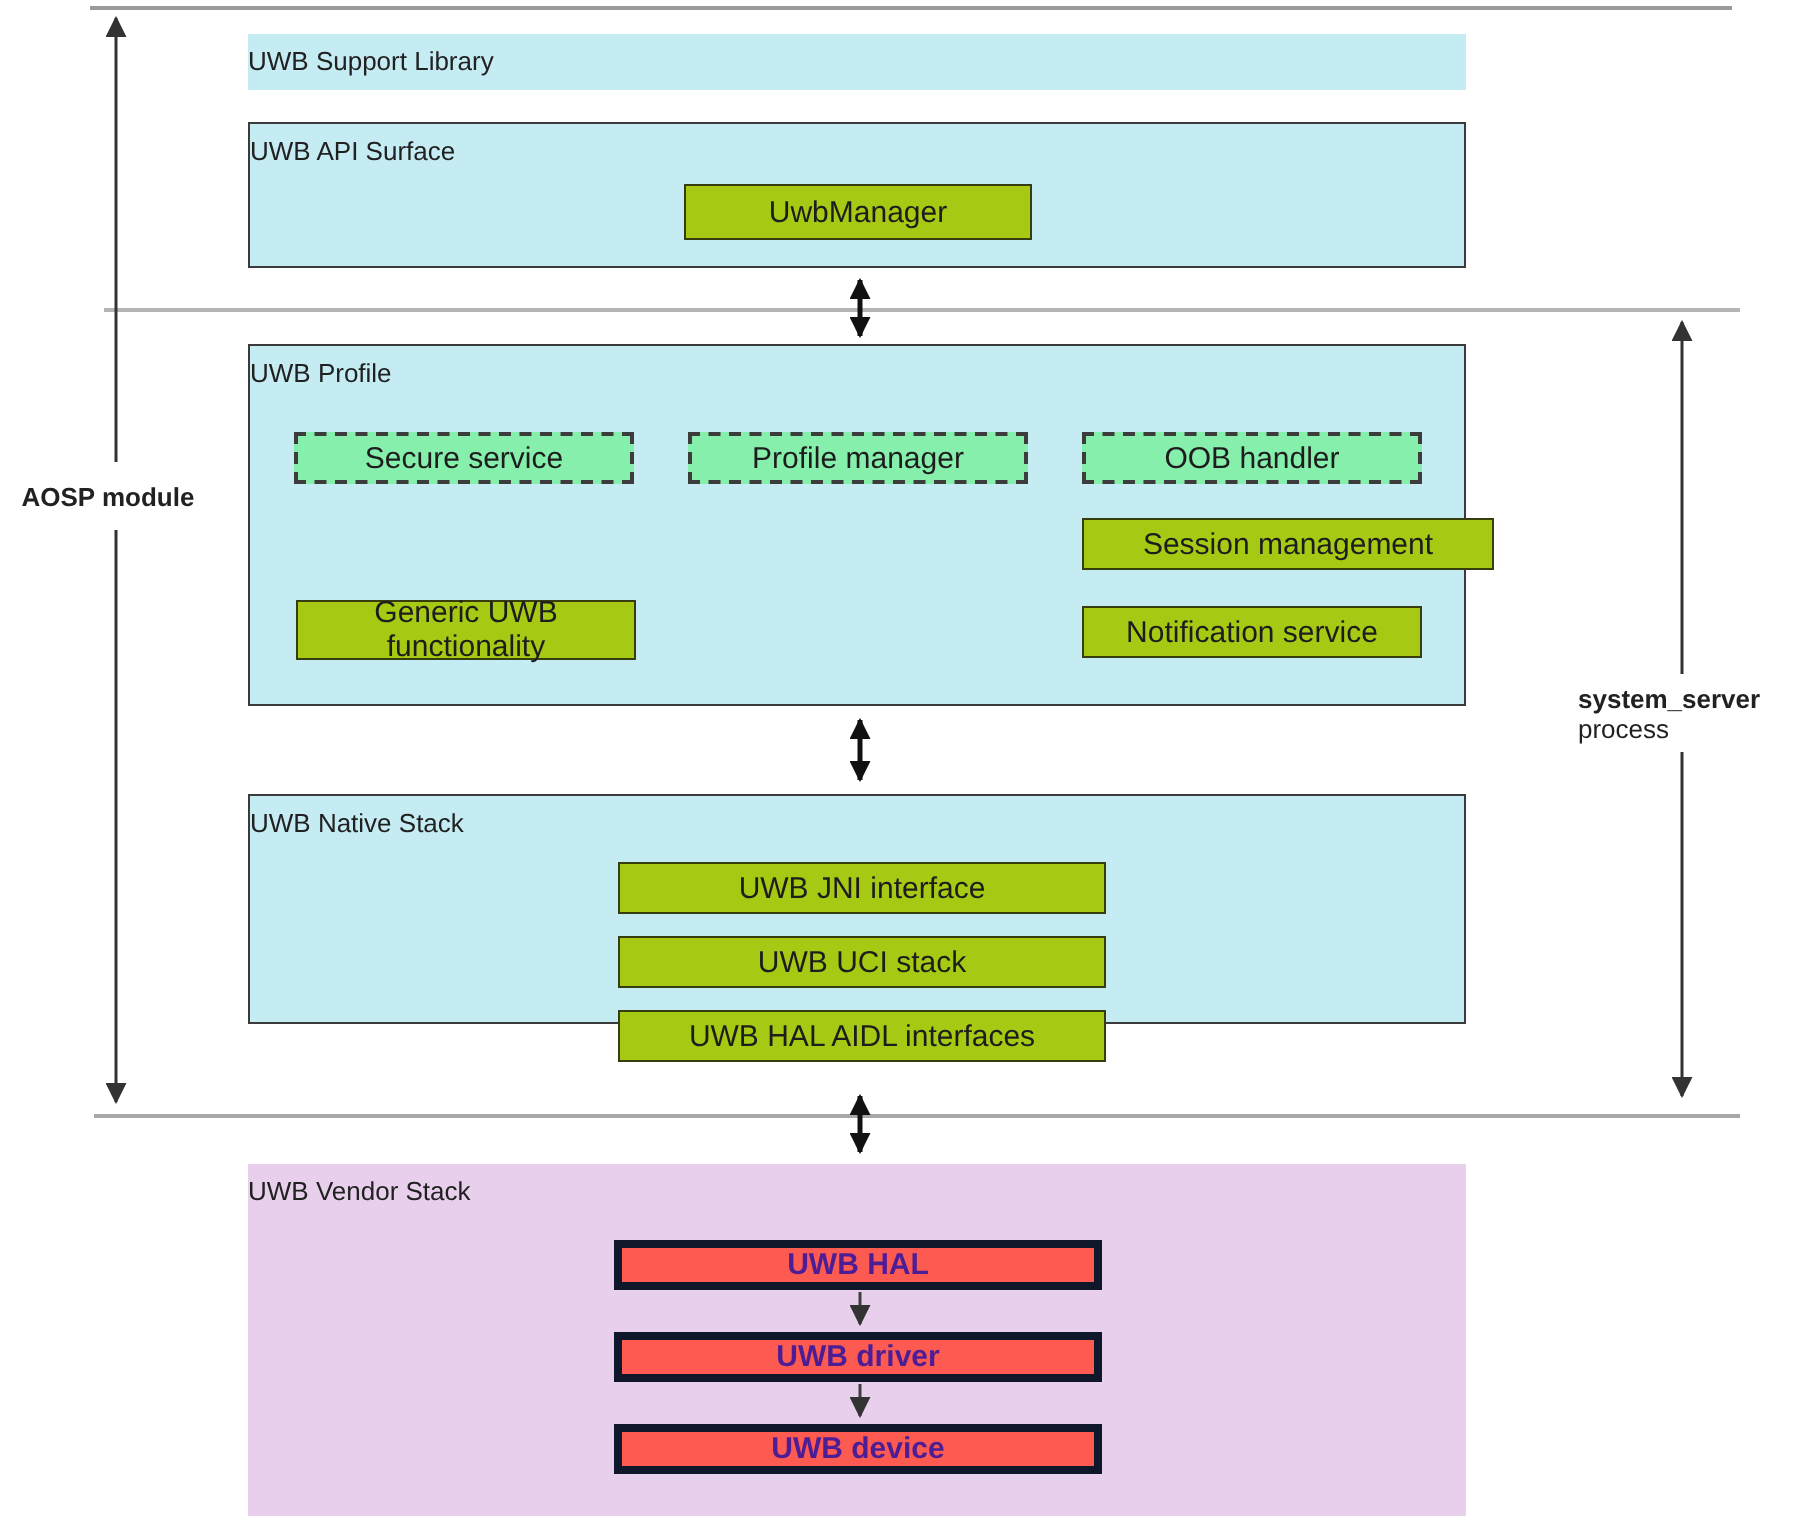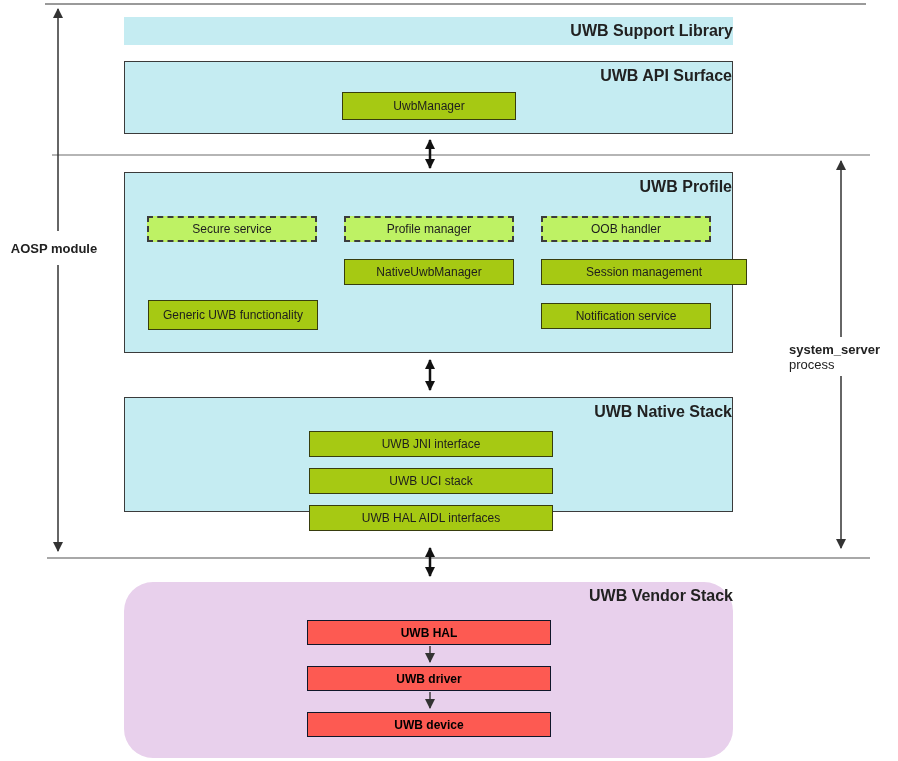--- a/index.html
+++ b/index.html
@@ -2,34 +2,34 @@
 <html><head>
 <meta charset="utf-8">
 <style>
   html,body{margin:0;padding:0;background:#ffffff;}
   .canvas{
     position:relative;width:898px;height:761px;background:#ffffff;overflow:hidden;
     font-family:"Liberation Sans",sans-serif;color:#212121;
   }
   .panel{position:absolute;box-sizing:border-box;}
   .cyan{background:#c5ecf2;}
-  .pink{background:#e8d0ec;border-radius:29px;}
+  .pink{background:#e8d0ec;}
   .bordered{border:1.5px solid #3b3b3b;}
   .panel-title{
-    text-align:right;font-size:16px;font-weight:700;color:#212121;
+    text-align:left;font-size:13px;font-weight:400;color:#212121;
     padding-top:7px;line-height:14px;
   }
   .support-title{line-height:28px;padding-top:0;}
   .chip{
     position:absolute;box-sizing:border-box;display:flex;align-items:center;justify-content:center;
-    font-size:12px;color:#1d1d1d;text-align:center;
+    font-size:15px;color:#1d1d1d;text-align:center;
   }
   .green{background:#a6c913;border:1.5px solid #373d0e;}
-  .green-dashed{background:#bef264;border:2px dashed #3c3c3c;}
-  .red{background:#fd5a52;border:1px solid #0f172a;color:#000000;font-weight:700;}
+  .green-dashed{background:#86efac;border:2px dashed #3c3c3c;}
+  .red{background:#fd5a52;border:4px solid #0f172a;color:#4c1d95;font-weight:700;}
   .side-label{position:absolute;font-size:13px;color:#212121;}
   .side-label .bold{font-weight:700;}
   .svg-layer{position:absolute;left:0;top:0;pointer-events:none;}
 </style>
 </head>
 <body>
 
 <div class="canvas">
 
   <div class="panel cyan" style="left:124px;top:17px;width:609px;height:28px;">
@@ -42,21 +42,20 @@
   </div>
 
   <div class="panel cyan bordered" style="left:124px;top:172px;width:609px;height:181px;">
     <div class="panel-title">UWB Profile</div>
 
     <div class="chip green-dashed" style="left:22px;top:43px;width:170px;height:26px;">Secure service</div>
     <div class="chip green-dashed" style="left:219px;top:43px;width:170px;height:26px;">Profile manager</div>
     <div class="chip green-dashed" style="left:416px;top:43px;width:170px;height:26px;">OOB handler</div>
 
     <div class="chip green" style="left:23px;top:86px;width:170px;height:30px;margin-top:41px;">Generic UWB functionality</div>
-    <div class="chip green" style="left:219px;top:86px;width:170px;height:26px;">NativeUwbManager</div>
     <div class="chip green" style="left:416px;top:86px;width:206px;height:26px;">Session management</div>
 
     <div class="chip green" style="left:416px;top:130px;width:170px;height:26px;">Notification service</div>
   </div>
 
   <div class="panel cyan bordered" style="left:124px;top:397px;width:609px;height:115px;">
     <div class="panel-title">UWB Native Stack</div>
     <div class="chip green" style="left:184px;top:33px;width:244px;height:26px;">UWB JNI interface</div>
     <div class="chip green" style="left:184px;top:70px;width:244px;height:26px;">UWB UCI stack</div>
     <div class="chip green" style="left:184px;top:107px;width:244px;height:26px;">UWB HAL AIDL interfaces</div>

